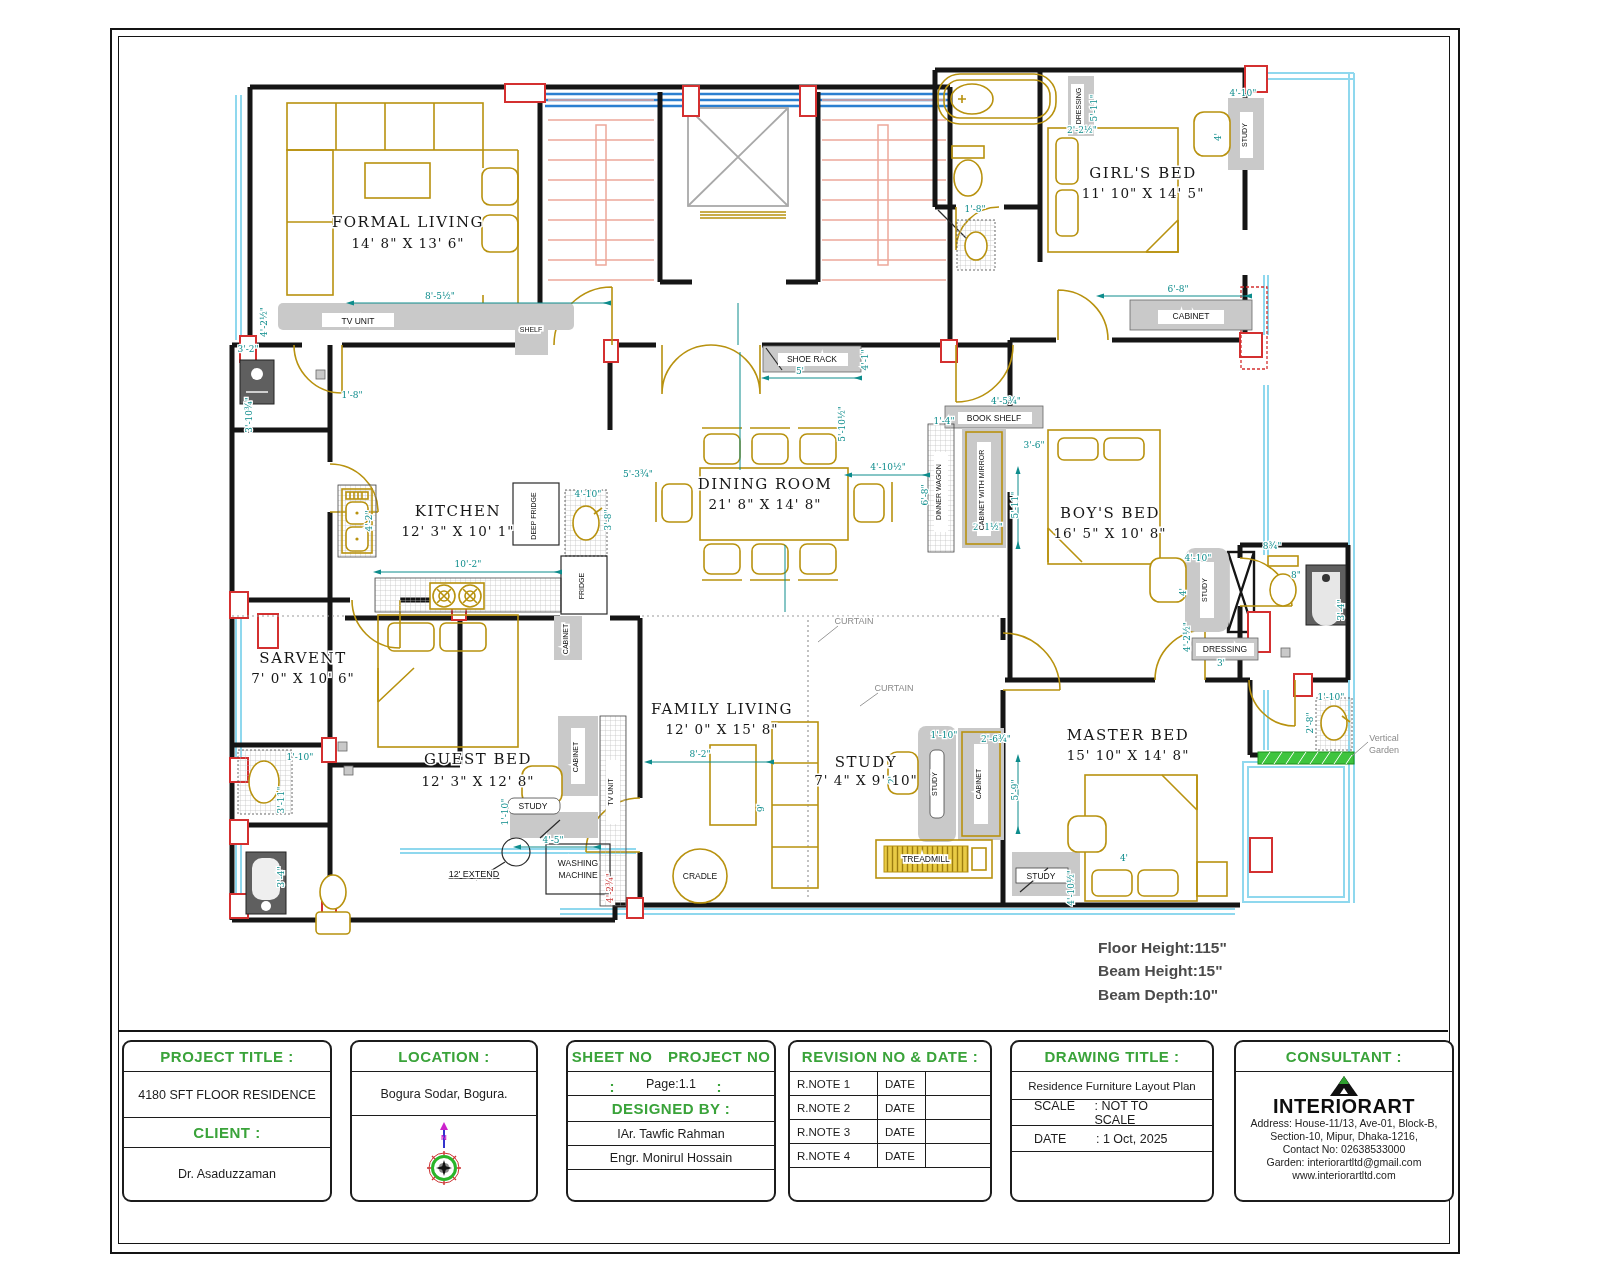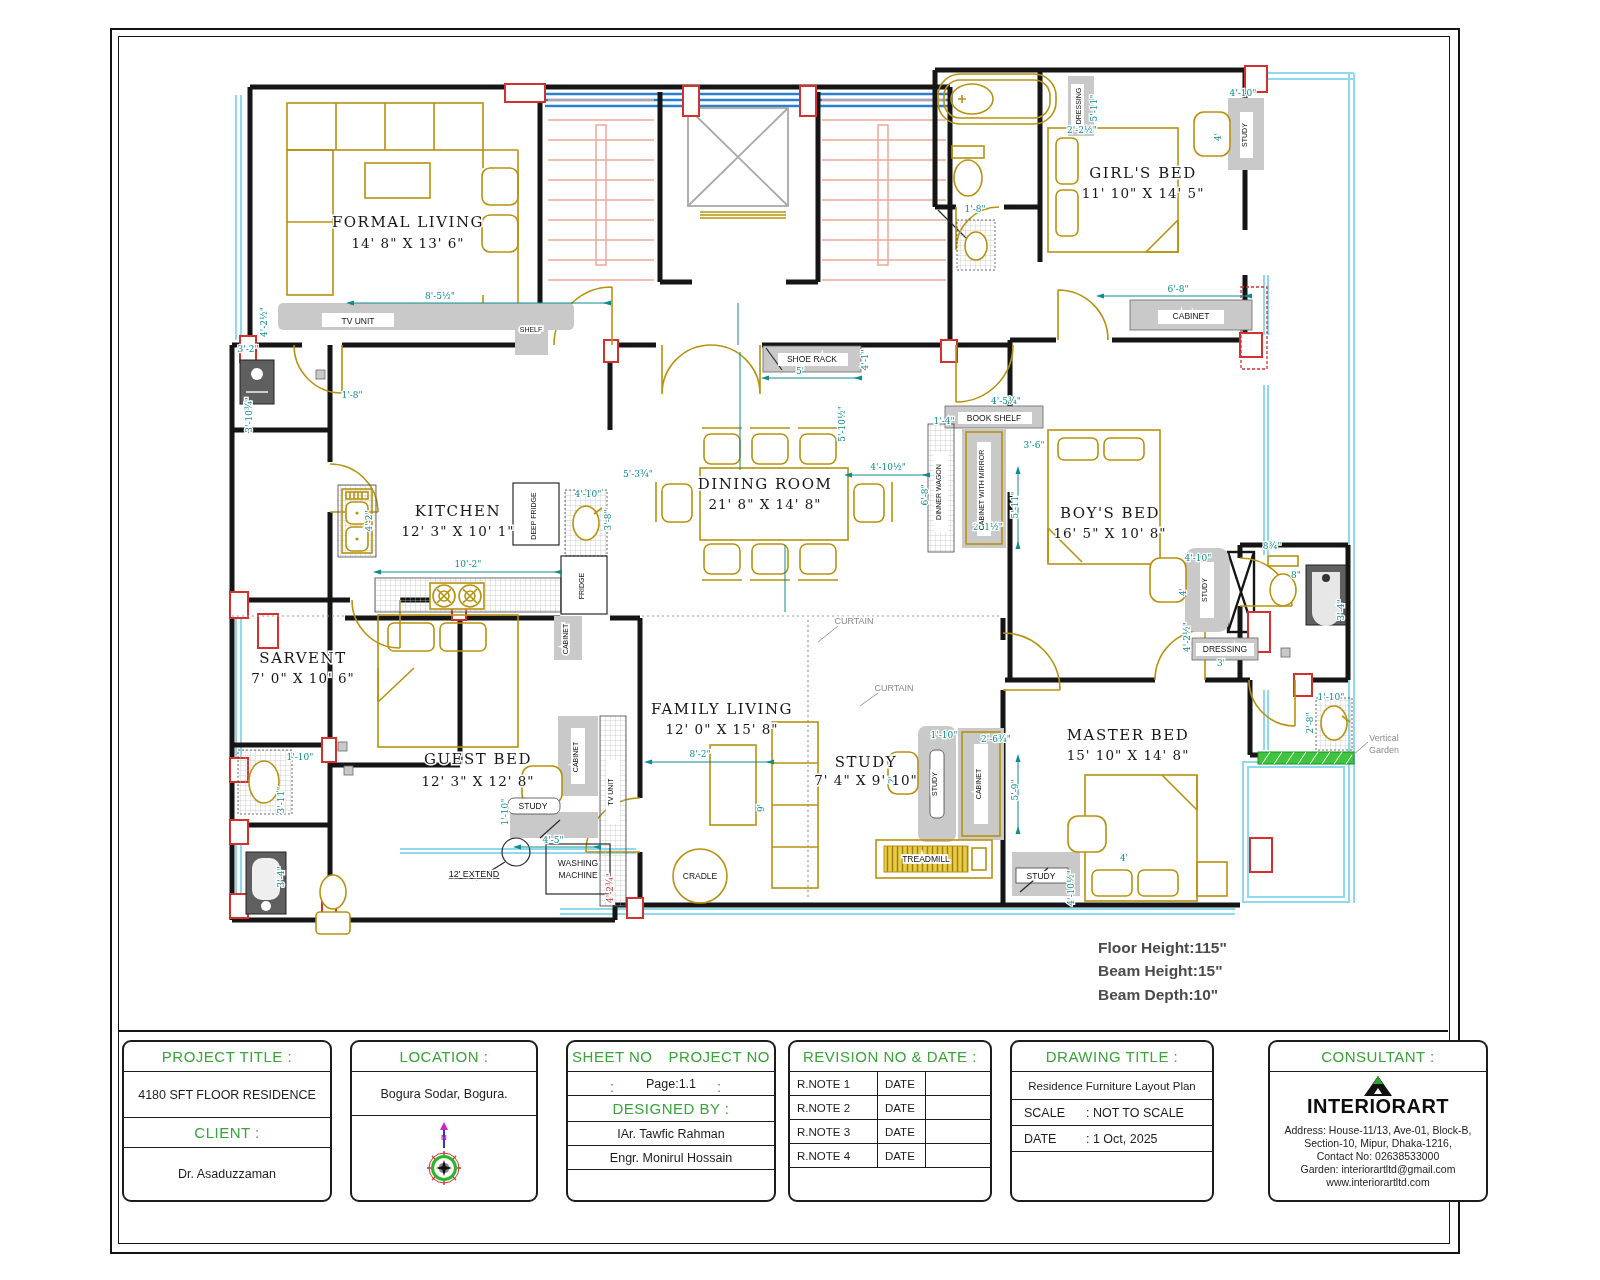--- a/index.html
+++ b/index.html
@@ -6,31 +6,31 @@
     font-family:"Liberation Sans",sans-serif;overflow:hidden;position:relative}
   .abs{position:absolute}
   
   .sheet-outer{left:110px;top:28px;width:1346px;height:1222px;border:2.5px solid #141414}
   .sheet-inner{left:118px;top:36px;width:1330px;height:1206px;border:1.5px solid #141414}
   .strip-line{left:118px;top:1030px;width:1330px;border-top:2px solid #141414;height:0}
   
   .notes{left:1098px;top:936px;width:300px;font-size:15.5px;font-weight:bold;color:#4b4b4b;line-height:1.5}
   
   .panel{position:absolute;top:1040px;height:162px;border:2px solid #1c1c1c;border-radius:9px;background:#fff;box-sizing:border-box;overflow:hidden}
-  .p-head{height:30px;line-height:30px;text-align:center;color:#3aa33a;font-weight:normal;font-size:15px;letter-spacing:.5px;border-bottom:1.6px solid #1c1c1c;box-sizing:border-box}
+  .p-head{height:30px;line-height:30px;text-align:center;color:#3aa33a;font-weight:bold;font-size:15px;letter-spacing:.5px;border-bottom:1.6px solid #1c1c1c;box-sizing:border-box}
   .p-row{box-sizing:border-box;border-bottom:1.6px solid #1c1c1c;display:flex;align-items:center;justify-content:center;font-size:12.5px;color:#1c1c1c}
   .p-row.last{border-bottom:none}
   .rev-row{display:flex;height:24px;box-sizing:border-box;border-bottom:1.6px solid #1c1c1c;font-size:11.5px;color:#1c1c1c}
   .rev-row>div{box-sizing:border-box;padding-left:7px;display:flex;align-items:center}
   .rev-note{width:44%;border-right:1.6px solid #1c1c1c}
   .rev-date{width:24%;border-right:1.6px solid #1c1c1c}
   .rev-blank{width:32%}
-  .kv{display:flex;width:100%;padding:0 12px;box-sizing:border-box;font-size:12.5px}
+  .kv{display:flex;width:100%;padding:0 22px;box-sizing:border-box;font-size:12.5px}
   .kv .k{width:62px;text-align:left}
-  .addr{font-size:10.5px;line-height:13px;text-align:center;color:#222;margin-top:8px}
+  .addr{font-size:10.5px;line-height:13px;text-align:center;color:#222;margin-top:1px}
   .brand-wrap{display:flex;flex-direction:column;align-items:center;justify-content:center;padding-top:4px}
   .brand-text{font-weight:bold;font-size:20px;letter-spacing:.5px;color:#0d0d0d;line-height:20px}
   
   svg text{user-select:none}
   .w{stroke:#151515;stroke-width:5;fill:none;stroke-linecap:butt}
   .w3{stroke:#151515;stroke-width:2.4;fill:none}
   .thin{stroke:#2a2a2a;stroke-width:1.2;fill:none}
   .red{stroke:#d43030;stroke-width:2;fill:#fff}
   .redl{stroke:#d43030;stroke-width:1.3;fill:none}
   .f{stroke:#b8920f;stroke-width:1.6;fill:none}
@@ -625,21 +625,21 @@
   </div>
   <div class="p-row" style="height:26px">
     <div class="kv">
         <span class="k">DATE</span>
     <span>: 1 Oct, 2025</span>
       </div>
   </div>
   <div class="p-row last" style="height:50px"></div>
 </div>
 
-<div class="panel" style="left:1268px;width:220px">
+<div class="panel" style="left:1234px;width:220px">
   <div class="p-head">CONSULTANT :</div>
   <div class="brand-wrap">
     <svg width="28" height="20" viewBox="0 0 28 20">
       <polygon points="14,0 28,20 0,20" fill="#111"></polygon>
       <polygon points="14,0 19,8 9,8" fill="#2fa12f"></polygon>
       <polygon points="14,12 18,18 10,18" fill="#fff"></polygon>
     </svg>
     <div class="brand-text">INTERIORART</div>
   </div>
   <div class="addr">

